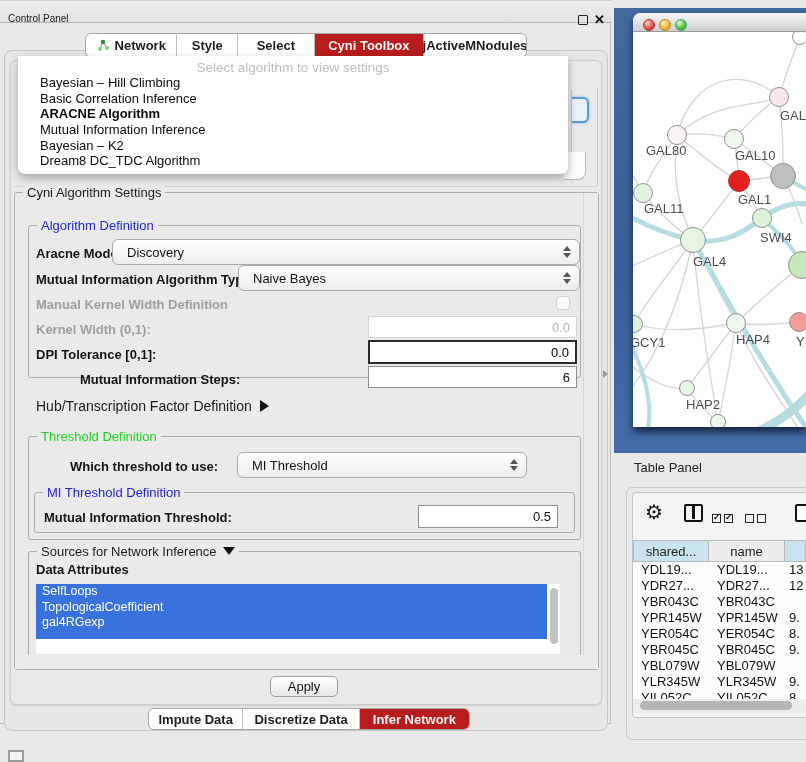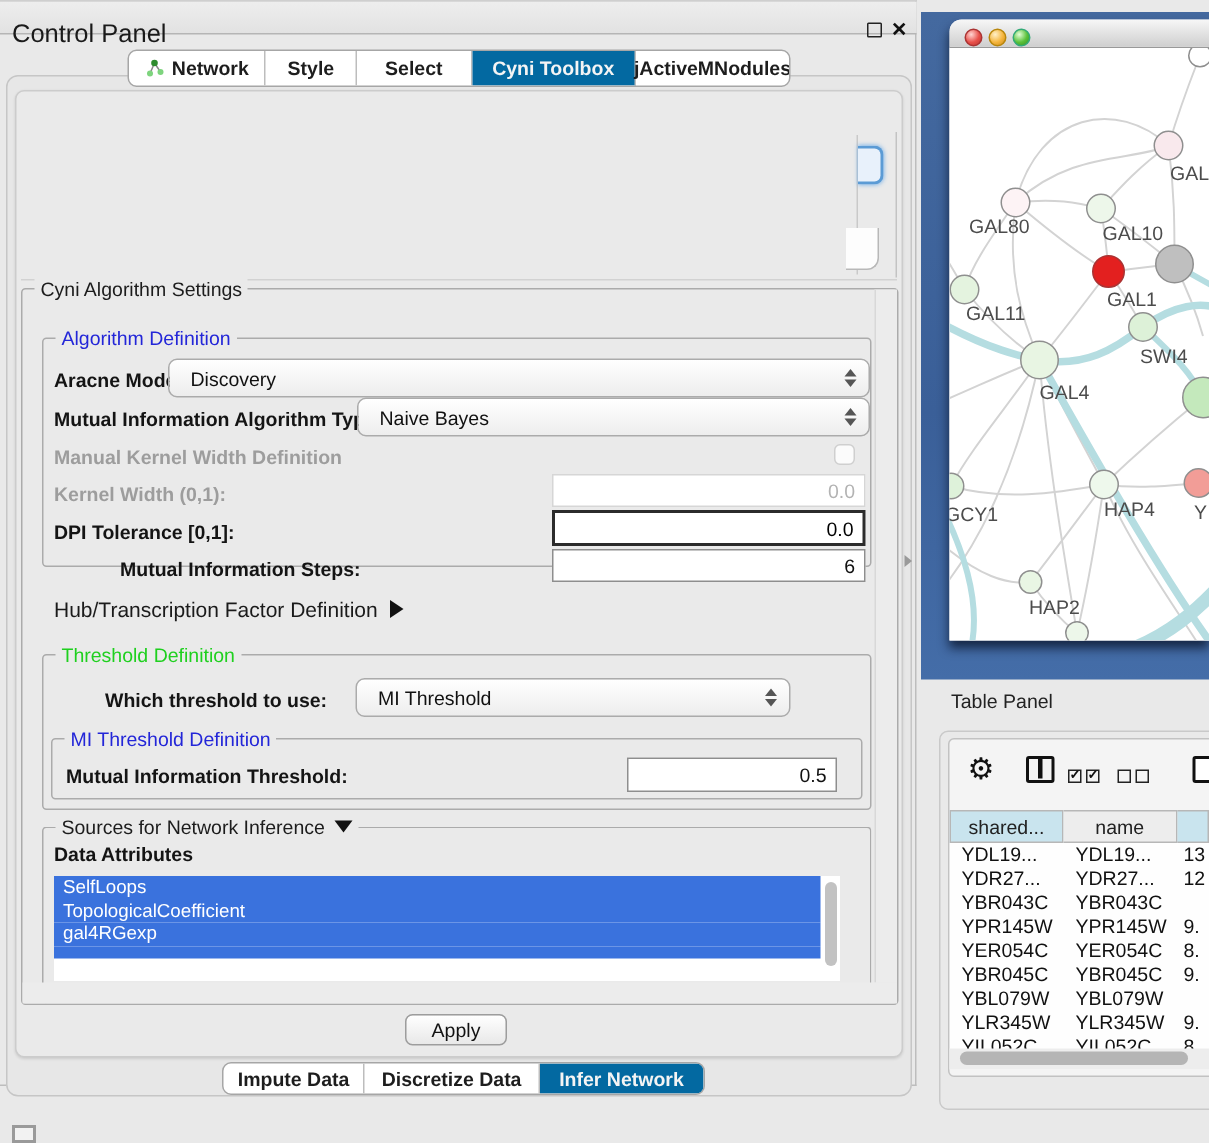--- a/index.html
+++ b/index.html
@@ -3,34 +3,34 @@
 <meta charset="utf-8">
 <style>
   * { box-sizing: border-box; margin: 0; padding: 0; }
   html,body { width:806px; height:762px; }
   body { font-family:"Liberation Sans", sans-serif; background:#e9e9e9; }
   #page { position:relative; width:806px; height:762px; overflow:hidden; background:#e9e9e9; }
 
   
   .cp-window { position:absolute; left:0; top:8; width:611px; height:724px; background:#e9e9e9; border:1px solid #bdbdbd; border-left:none; }
   .cp-titlebar { position:absolute; left:0; top:8; width:611px; height:23px; background:linear-gradient(#eeeeee,#e2e2e2); border-bottom:1px solid #b5b5b5; border-top:1px solid #cfcfcf; z-index:3; }
-  .cp-title { position:absolute; left:8px; top:12px; font-size:17px; color:#1a1a1a; }
+  .cp-title { position:absolute; left:8px; top:12px; font-size:10px; color:#1a1a1a; }
   .float-ico { position:absolute; left:578px; top:14px; width:10px; height:10px; border:1.6px solid #222; border-radius:1px; }
   .close-ico { position:absolute; left:594px; top:11px; font-size:13px; font-weight:bold; color:#111; }
 
   
   .panel-outer { position:absolute; left:4px; top:50px; width:604px; height:681px; background:#e7e7e7; border:1px solid #c6c6c6; border-radius:8px; }
   .panel-inner { position:absolute; left:10px; top:60px; width:592px; height:645px; background:#eaeaea; border:1px solid #cccccc; border-radius:6px; box-shadow:0 1px 2px rgba(0,0,0,.12); }
   .hidden-line { position:absolute; left:14px; top:186px; width:584px; height:1px; background:#d2d2d2; }
 
   
   .seg-tabs { position:absolute; display:flex; height:25px; background:#ffffff; border:1px solid #a6a6a6; border-radius:6px; overflow:hidden; z-index:4; }
   .seg { display:flex; align-items:center; justify-content:center; font-size:13px; font-weight:700; color:#1d1d1d; border-right:1px solid #bdbdbd; height:100%; }
   .seg:last-child { border-right:none; }
-  .seg.selected { background:#0369a1; color:#f4f4f4; }
+  .seg.selected { background:#b91c1c; color:#f4f4f4; }
   .net-ico { width:13px; height:13px; margin-right:5px; }
 
   
   .popup { position:absolute; left:18px; top:56px; width:550px; height:118px; background:#ffffff; border-radius:0 0 7px 7px; box-shadow:0 4px 10px rgba(0,0,0,.3); z-index:20; }
   .popup-placeholder { text-align:center; font-size:13.5px; color:#bdbdbd; padding-top:4px; height:19px; }
   .popup-item { font-size:13px; color:#0a0a0a; padding-left:22px; height:15.7px; line-height:15.7px; white-space:nowrap; }
   .popup-item.bold { font-weight:700; }
 
   
   .frag-vline1 { position:absolute; left:571px; top:90px; width:1px; height:93px; background:#c9c9c9; }
@@ -408,14 +408,23 @@
           <div class="td" style="width:76px;">YIL052C</div>
           <div class="td" style="width:76px;">YIL052C</div>
           <div class="td" style="width:21px; padding-left:4px;">8.</div>
         </div>
     </div>
   </div>
   <div class="tp-hscroll">
       <div class="tp-hthumb"></div>
     </div>
 
+  <div class="popup">
+    <div class="popup-placeholder">Select algorithm to view settings</div>
+    <div class="popup-item">Bayesian – Hill Climbing</div>
+    <div class="popup-item">Basic Correlation Inference</div>
+    <div class="popup-item bold">ARACNE Algorithm</div>
+    <div class="popup-item">Mutual Information Inference</div>
+    <div class="popup-item">Bayesian – K2</div>
+    <div class="popup-item">Dream8 DC_TDC Algorithm</div>
+  </div>
 
 </div>
 
 </body></html>

